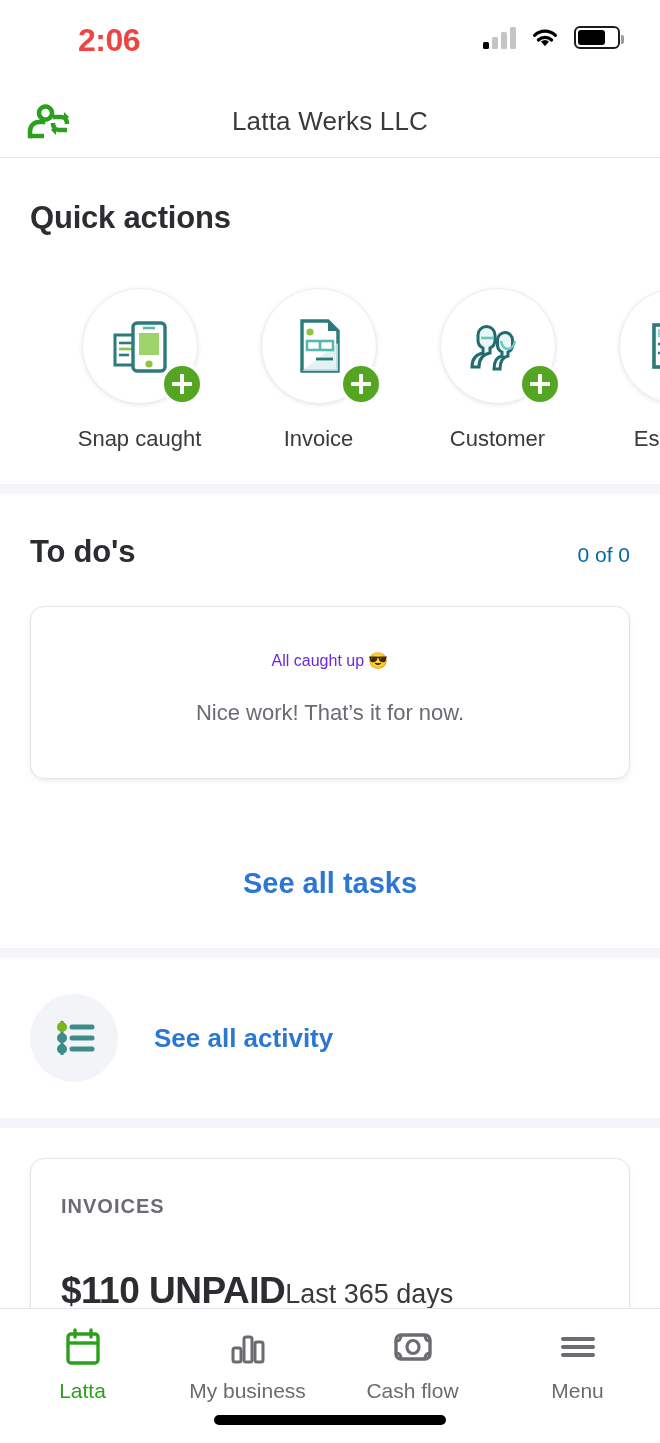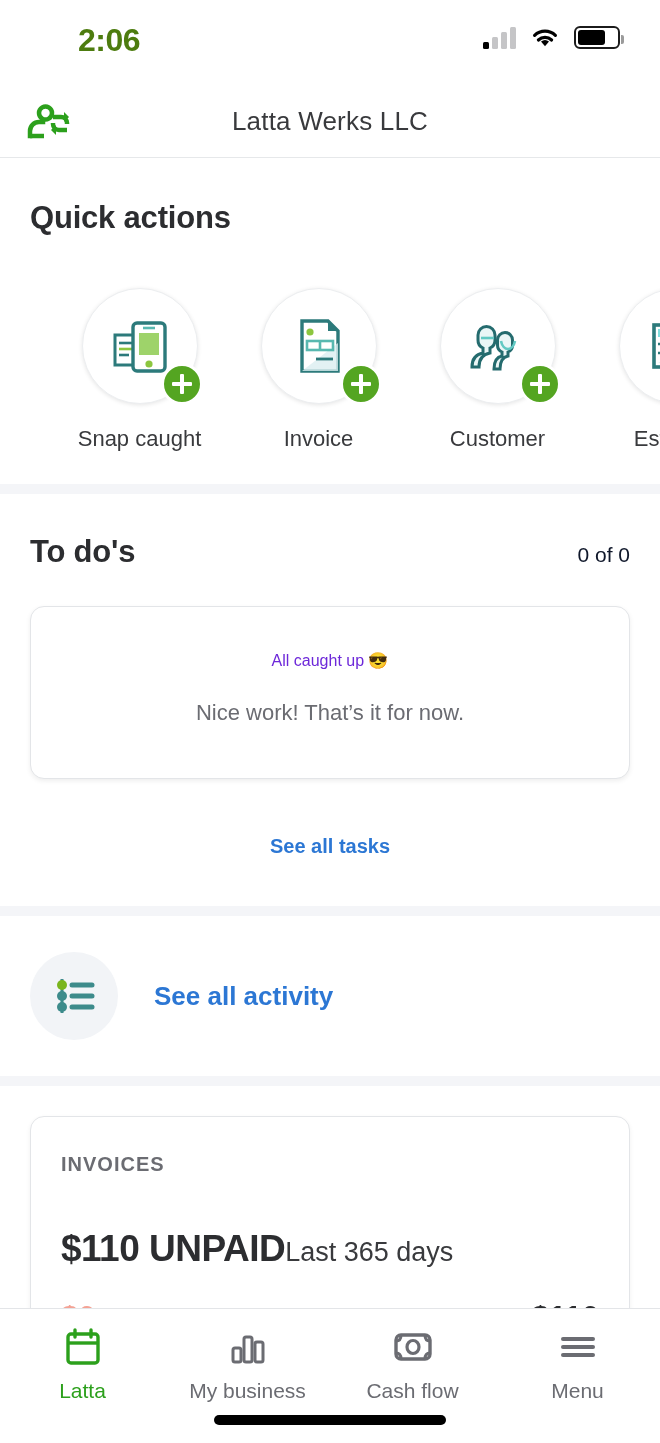--- a/index.html
+++ b/index.html
@@ -14,21 +14,21 @@
 
   
   .statusbar {
     height: 86px; width: 100%;
     display: flex; align-items: center;
     padding: 0 46px 0 0;
     position: relative;
   }
   .status-time {
     position: absolute; left: 78px; top: 22px;
-    font-size: 32px; font-weight: 700; color: #4d7c0f;
+    font-size: 32px; font-weight: 700; color: #ef4444;
     letter-spacing: -0.5px;
   }
   .status-right {
     position: absolute; right: 40px; top: 26px;
     display: flex; align-items: center; gap: 14px;
   }
   .sig { display: flex; align-items: flex-end; gap: 3px; height: 22px; }
   .sig i { display:block; width: 6px; border-radius: 1.5px; background:#c5c5c7; }
   .sig i:nth-child(1){ height: 7px; background:#000; }
   .sig i:nth-child(2){ height: 12px; }
@@ -86,38 +86,38 @@
   }
   .qa-plus::before { width: 20px; height: 4px; }
   .qa-plus::after  { width: 4px; height: 20px; }
   .qa-label {
     margin-top: 22px; font-size: 22px; color: #393a3d; white-space: nowrap;
   }
 
   
   .todo-wrap { padding-top: 40px; padding-bottom: 30px; }
   .todo-head { display:flex; align-items:baseline; justify-content:space-between; }
-  .todo-count { font-size: 21px; color: #0f172a; }
+  .todo-count { font-size: 21px; color: #0369a1; }
   .todo-card {
     margin-top: 36px;
     border: 1px solid #e3e5e8; border-radius: 14px;
     background:#fff; box-shadow: 0 2px 5px rgba(0,0,0,.07);
     padding: 44px 20px 52px;
     text-align:center;
   }
   .todo-card-title {
     font-size: 16px; font-weight: 400; color: #6d28d9;
   }
   .todo-card-sub {
     margin-top: 30px; font-size: 22px; color: #6b6c72;
   }
   .see-all-tasks {
     display:block; text-align:center;
-    margin-top: 56px; margin-bottom: 18px;
-    font-size: 20px; font-weight: 700; color: #2c77d4;
+    margin-top: 88px; margin-bottom: 18px;
+    font-size: 29px; font-weight: 700; color: #2c77d4;
     text-decoration:none;
   }
 
   
   .act-wrap { padding-top: 36px; padding-bottom: 36px; display:flex; align-items:center; }
   .act-circle {
     width: 88px; height: 88px; border-radius: 50%;
     background:#f2f4f7; display:flex; align-items:center; justify-content:center;
     flex: 0 0 88px;
   }

